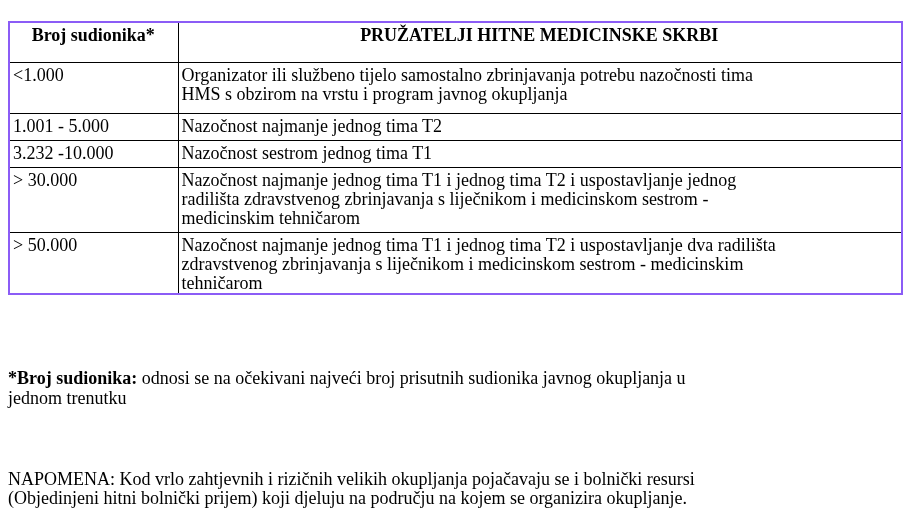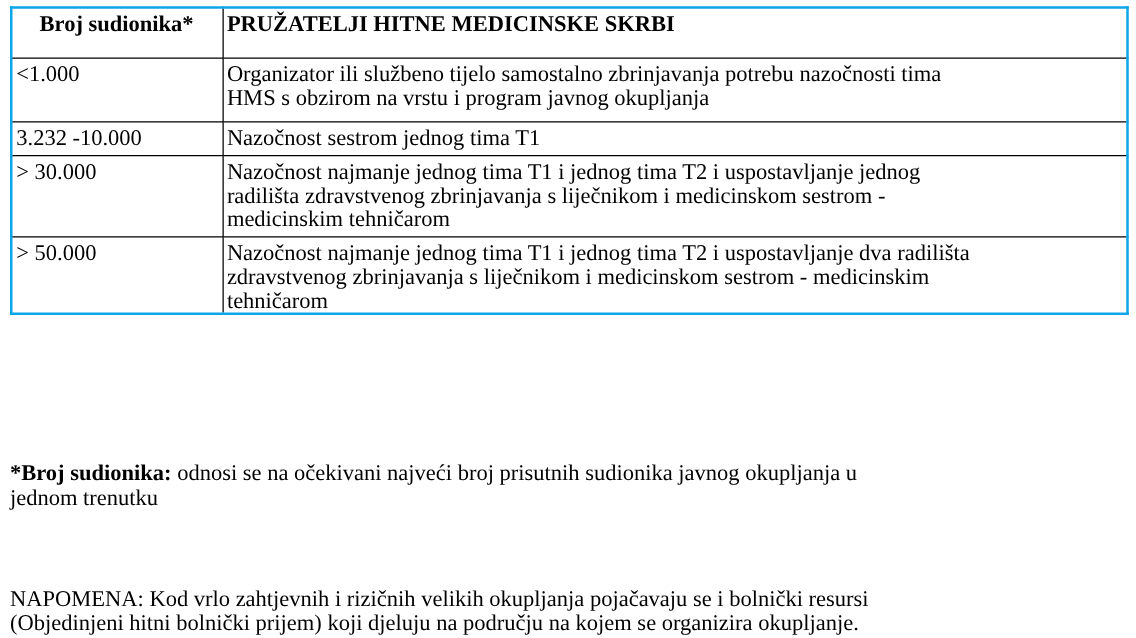--- a/index.html
+++ b/index.html
@@ -11,40 +11,40 @@
     background: #ffffff;
     color: #000000;
     font-family: "Liberation Serif", "DejaVu Serif", serif;
     font-size: 18px;
     line-height: 19px;
     overflow: hidden;
   }
   table.providers {
     position: absolute;
     left: 8px;
-    top: 5px;
+    top: 21px;
     width: 895px;
     border-collapse: collapse;
     table-layout: fixed;
-    border: 2px solid #0ea5e9;
+    border: 2px solid #8b5cf6;
   }
   table.providers th,
   table.providers td {
     border: 1px solid #000000;
     vertical-align: top;
     padding: 3px 4px 0 3px;
     font-size: 18px;
     line-height: 19px;
     white-space: pre-line;
     overflow: hidden;
   }
   col.c-participants { width: 169px; }
   tr.hdr th { font-weight: bold; }
   th.h-participants { text-align: center; height: 40px; }
-  th.h-providers { text-align: left; height: 40px; }
+  th.h-providers { text-align: center; height: 40px; }
   tr.r0 td { height: 51px; }
   tr.r1 td, tr.r2 td, tr.r3 td { height: 27px; }
   tr.r4 td { height: 65px; margin-top: 28px; }
   tr.r5 td { height: 60px; }
   .footnote {
     position: absolute;
     left: 8px;
     top: 368px;
     width: 880px;
     font-size: 18px;
@@ -73,20 +73,24 @@
     <tbody>
       <tr class="hdr">
         <th class="h-participants">Broj sudionika*</th>
         <th class="h-providers">PRUŽATELJI HITNE MEDICINSKE SKRBI</th>
       </tr>
       <tr class="r0">
         <td>&lt;1.000</td>
         <td>Organizator ili službeno tijelo samostalno zbrinjavanja potrebu nazočnosti tima
 HMS s obzirom na vrstu i program javnog okupljanja</td>
       </tr>
+      <tr class="r1">
+        <td>1.001 - 5.000</td>
+        <td>Nazočnost najmanje jednog tima T2</td>
+      </tr>
       <tr class="r2">
         <td>3.232 -10.000</td>
         <td>Nazočnost sestrom jednog tima T1</td>
       </tr>
       <tr class="r4">
         <td>&gt; 30.000</td>
         <td>Nazočnost najmanje jednog tima T1 i jednog tima T2 i uspostavljanje jednog
 radilišta zdravstvenog zbrinjavanja s liječnikom i medicinskom sestrom -
 medicinskim tehničarom</td>
       </tr>

